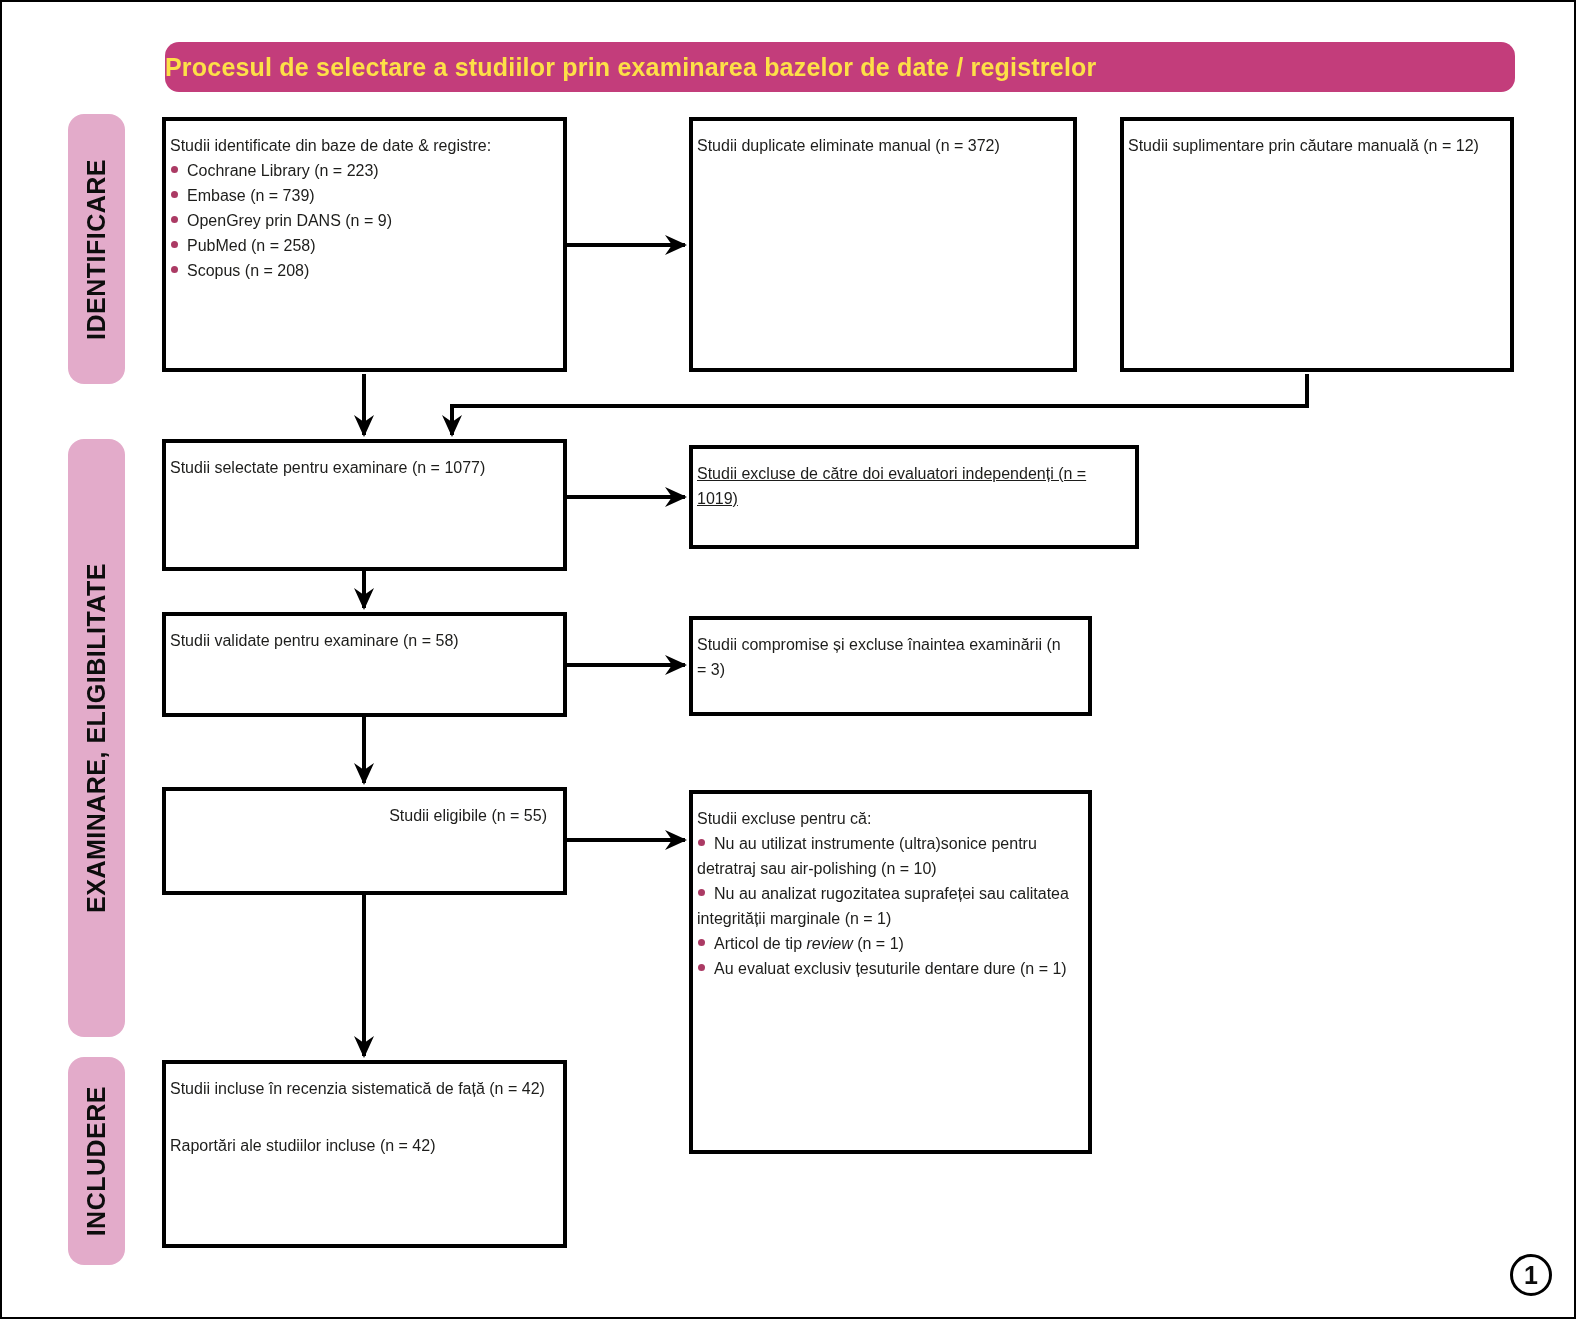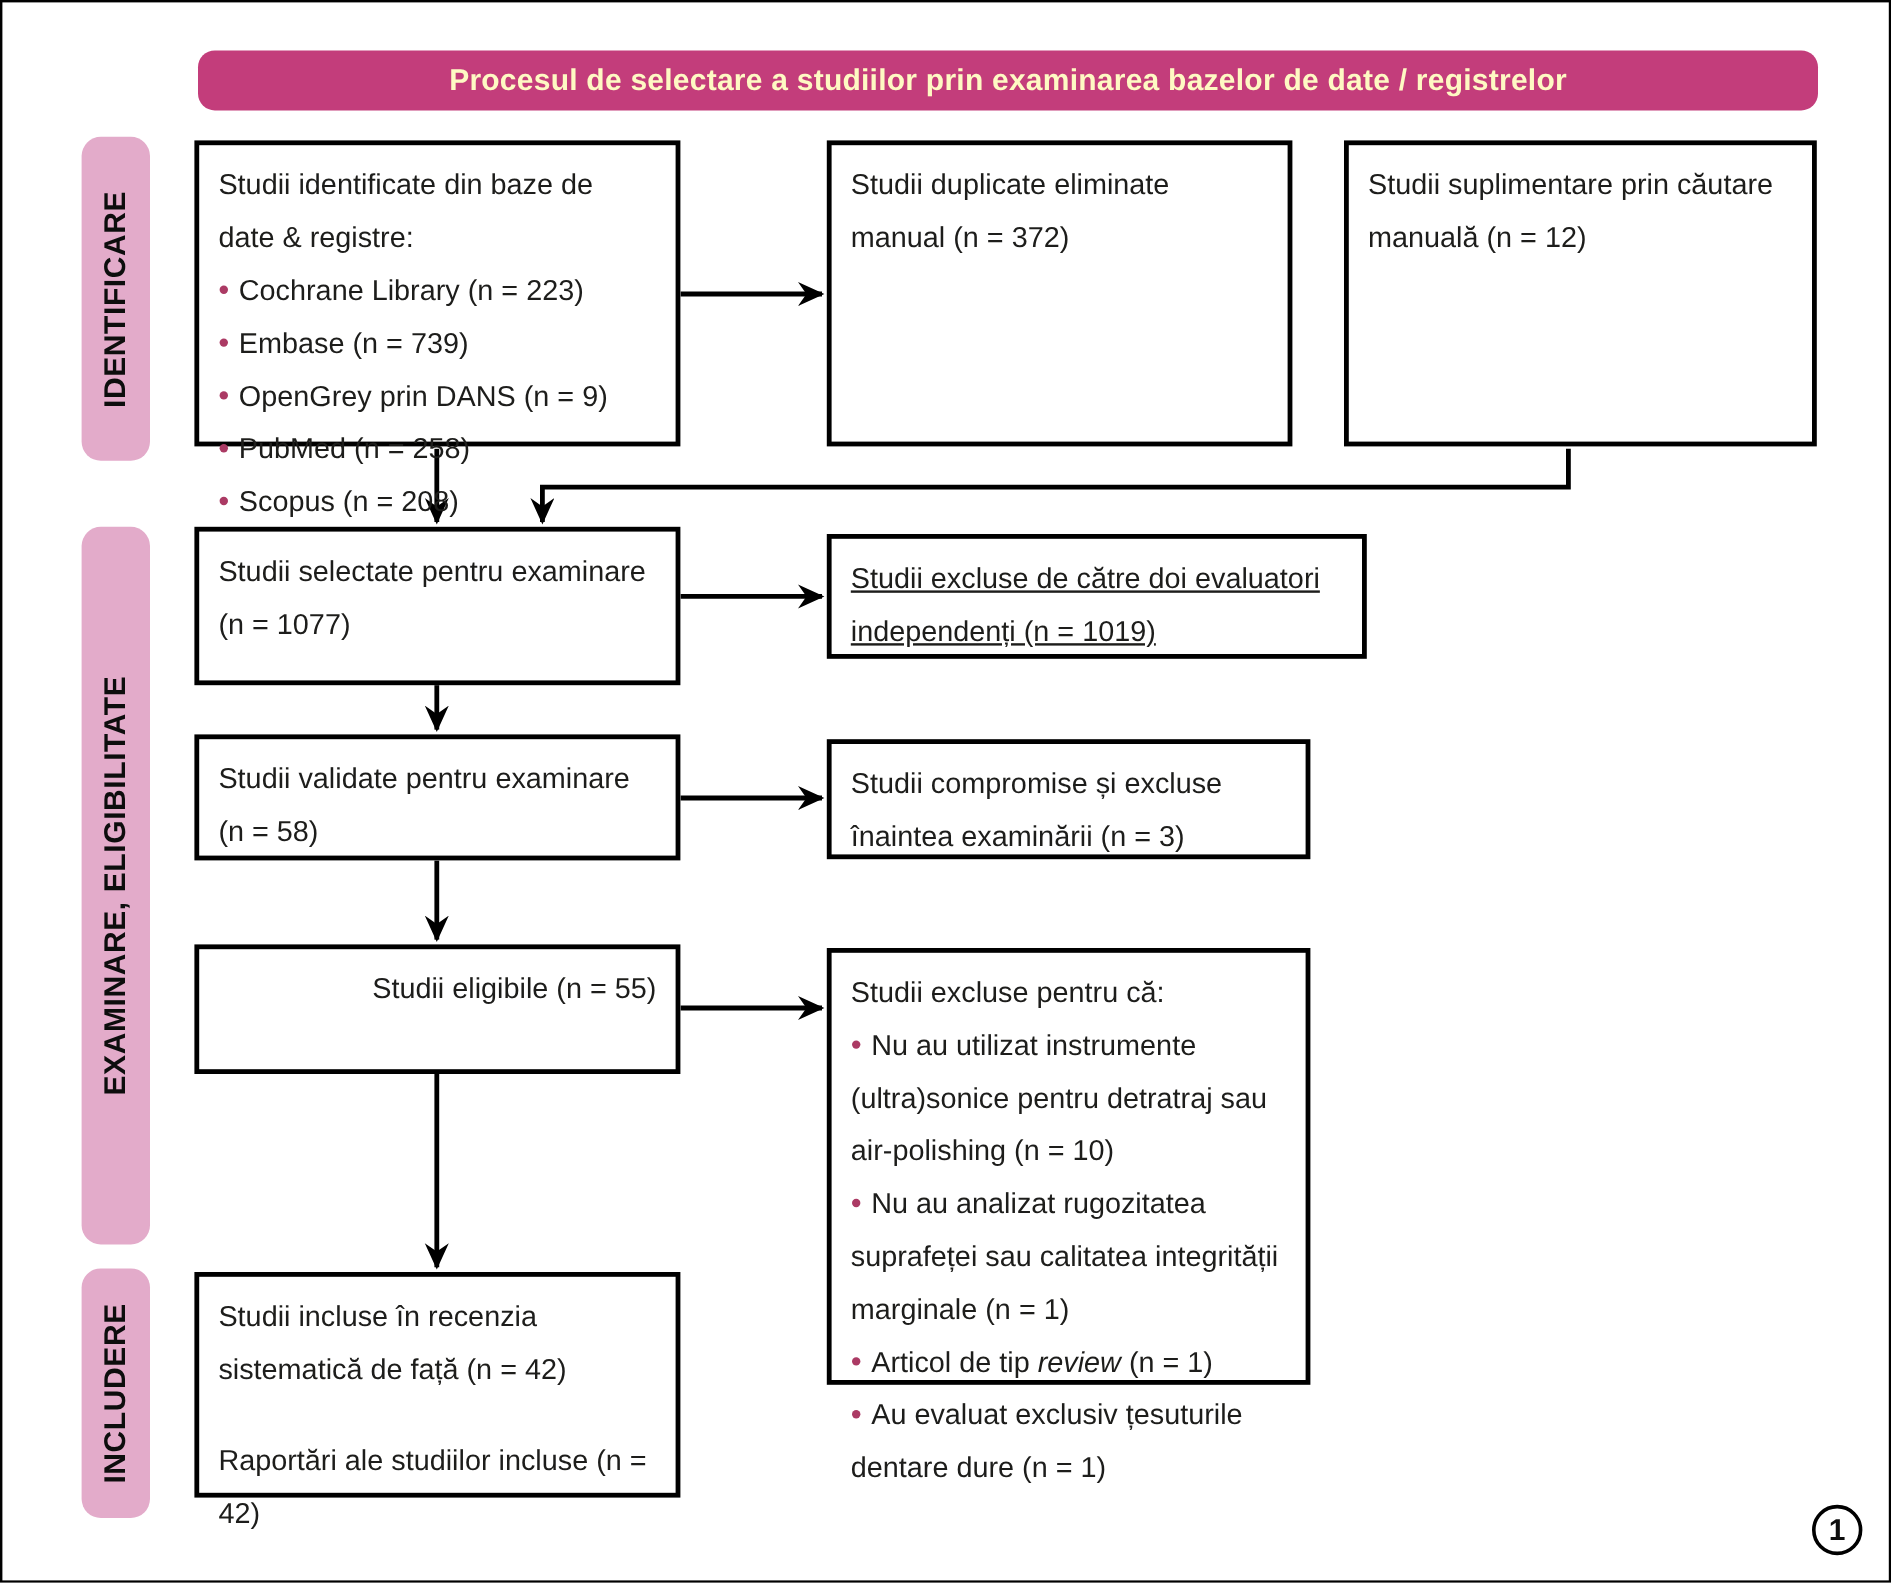--- a/index.html
+++ b/index.html
@@ -17,42 +17,42 @@
     border:2px solid #000;
     box-sizing:border-box;
     overflow:hidden;
     font-family:"Liberation Sans", sans-serif;
     color:var(--ink);
   }
   .banner{
     position:absolute;left:163px;top:40px;width:1350px;height:50px;
     background:var(--banner);
     border-radius:14px;
-    display:flex;align-items:center;justify-content:center;
-    color:#fef9c3;font-weight:bold;font-size:25px;letter-spacing:.2px;
+    display:flex;align-items:center;justify-content:flex-start;
+    color:#fde047;font-weight:bold;font-size:25px;letter-spacing:.2px;
   }
   .stage{
     position:absolute;left:66px;width:57px;
     background:var(--stage_bg);
     border-radius:16px;
     display:flex;align-items:center;justify-content:center;
   }
   .stage span{
     writing-mode:vertical-rl;
     transform:rotate(180deg);
     font-weight:bold;font-size:25px;letter-spacing:.5px;
     color:#0d0d0d;white-space:nowrap;
   }
   .box{
     position:absolute;
     background:#fff;
     border:4px solid #000;
     box-sizing:border-box;
-    padding:12px 16px 10px 16px;
-    font-size:24px;line-height:44px;
+    padding:12px 16px 10px 4px;
+    font-size:16px;line-height:25px;
   }
   .dot{
     display:inline-block;width:7px;height:7px;border-radius:50%;
     background:var(--bullet);
     margin:0 9px 4px 1px;vertical-align:middle;
   }
   .item{white-space:normal;}
   .it{font-style:italic;text-align:right;}
   .spacer{height:32px;}
   svg.connectors{position:absolute;left:0;top:0;pointer-events:none;}

